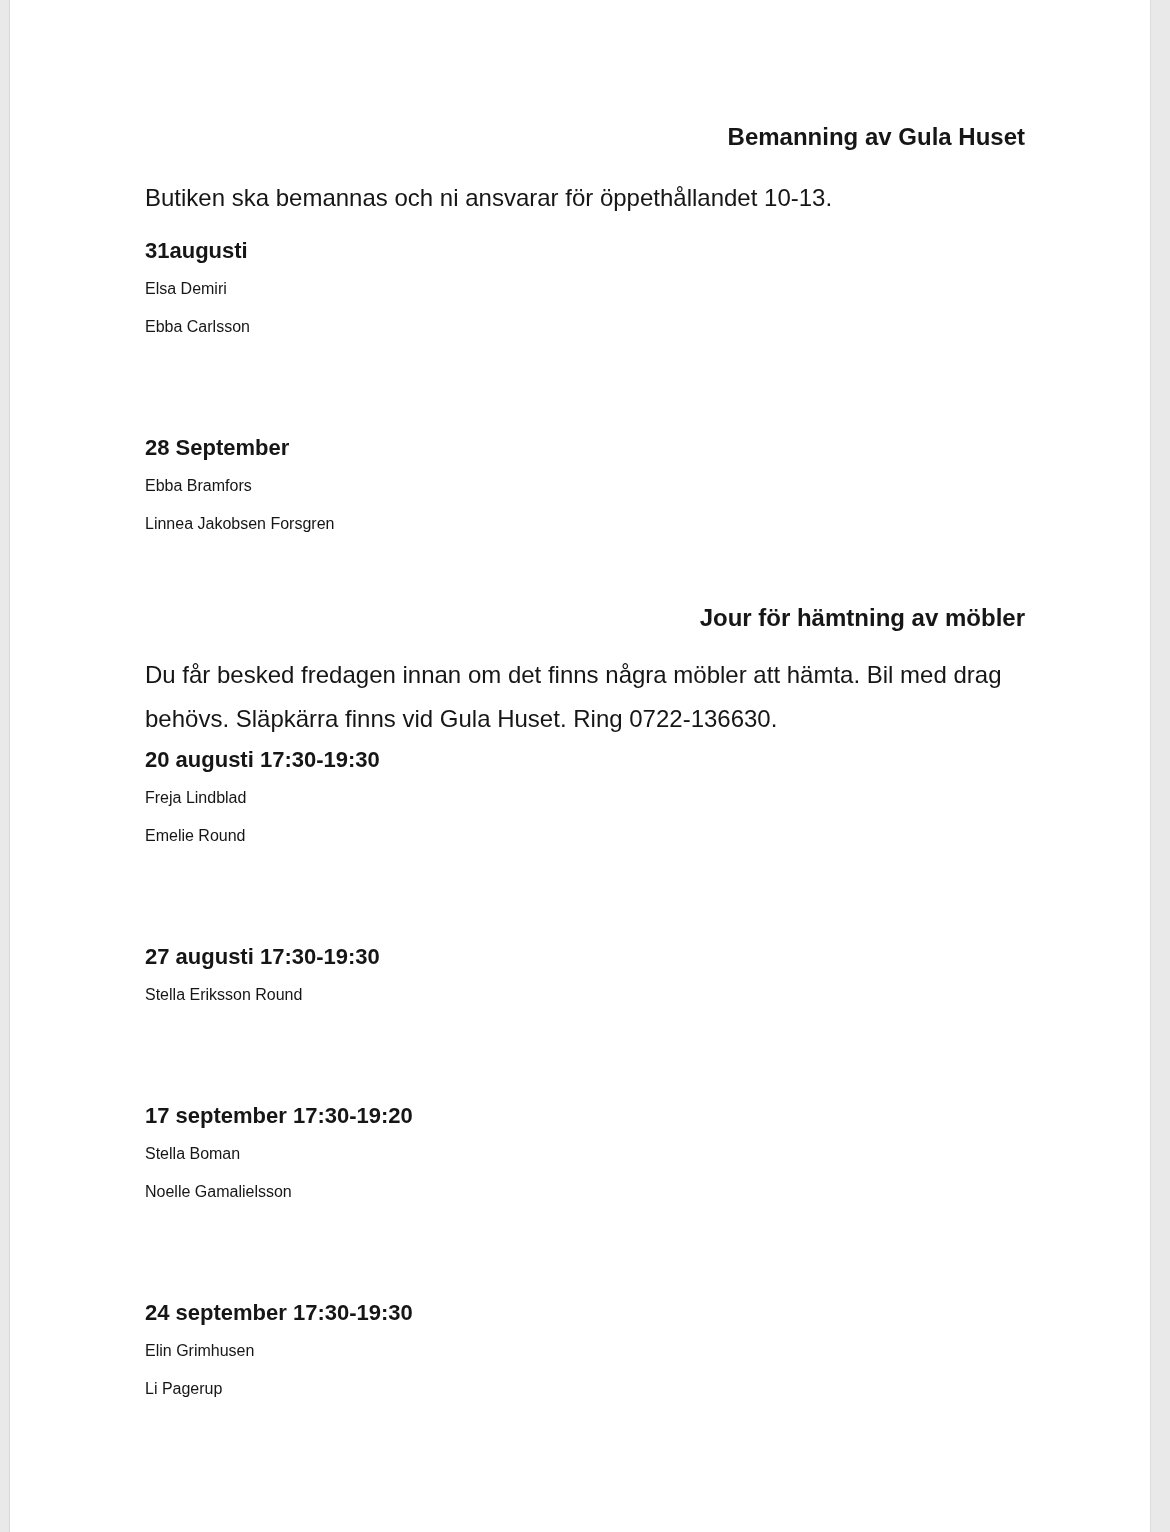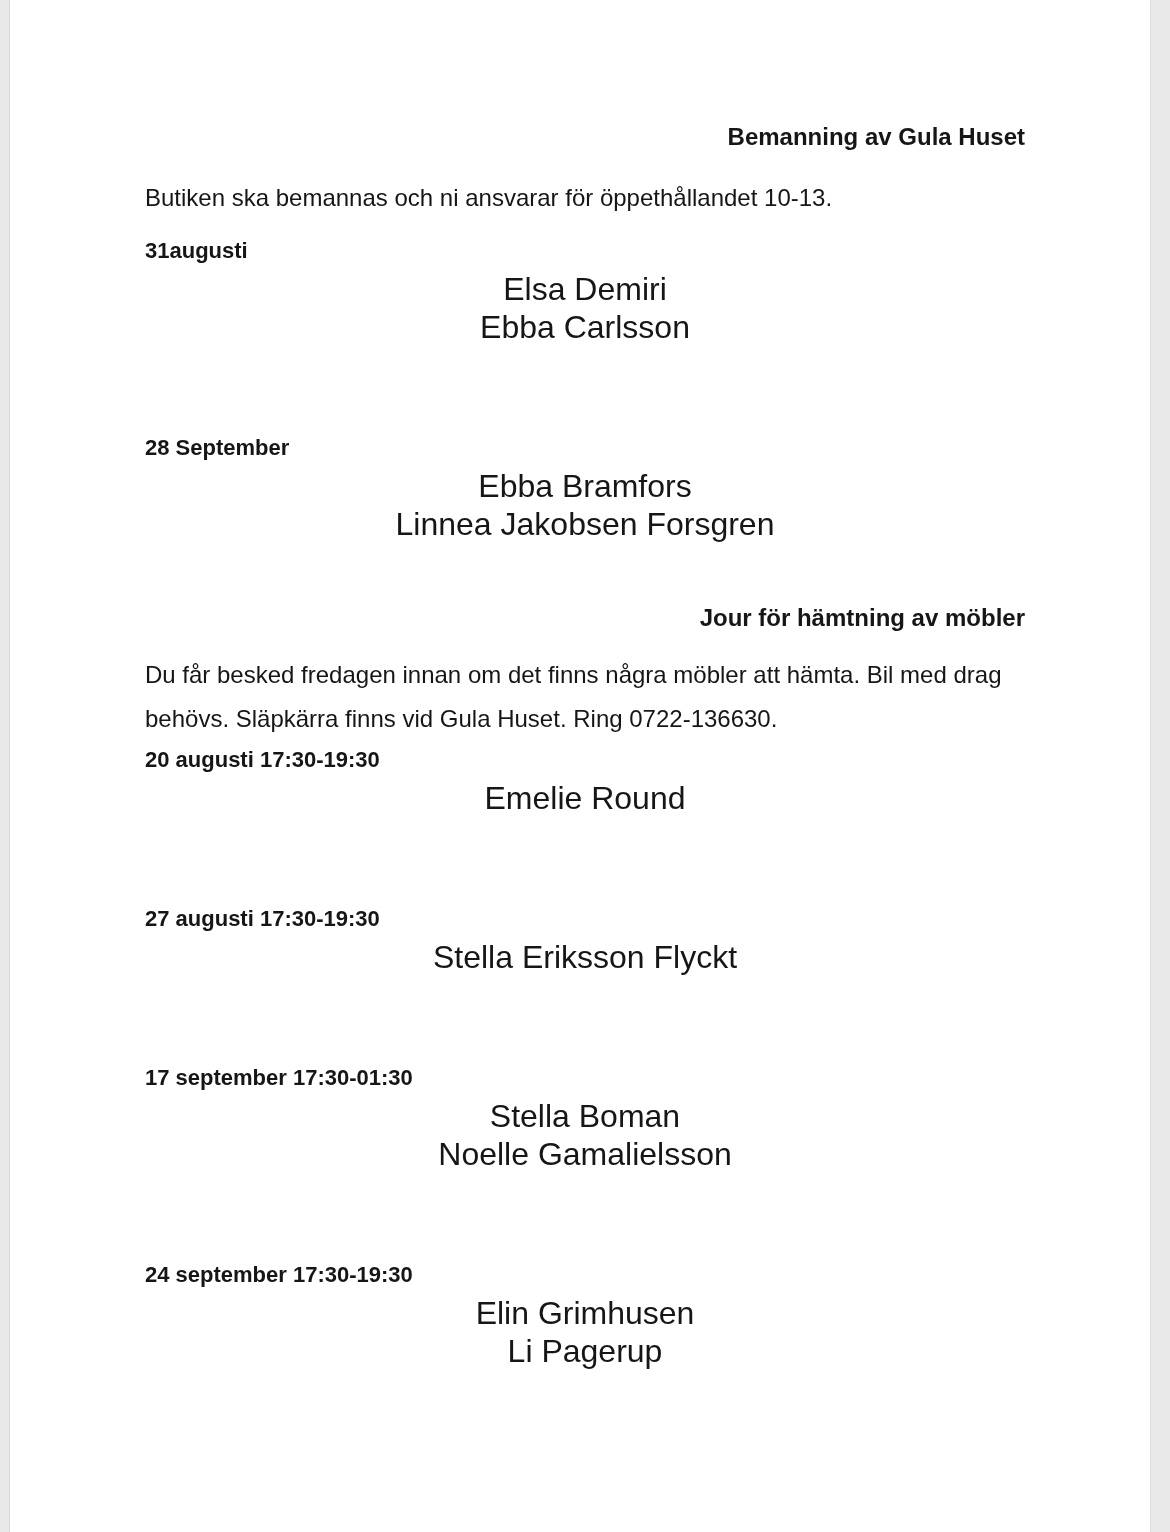--- a/index.html
+++ b/index.html
@@ -49,24 +49,23 @@
     font-weight: 400;
     margin: 0;
     max-width: 884px;
   }
   .group-title {
     font-size: 22px;
     line-height: 38px;
     font-weight: 700;
   }
   .name {
-    font-size: 32px;
+    font-size: 16px;
     line-height: 38px;
     font-weight: 400;
-    text-align: center;
   }
   .sp20 { margin-top: 20px; }
   .sp12 { margin-top: 12px; }
   .sp53 { margin-top: 83px; }
   .sp56 { margin-top: 56px; }
   .sp16 { margin-top: 16px; }
   .sp58 { }
 </style>
 </head>
 <body>
@@ -91,30 +90,31 @@
     <div class="name">Ebba Bramfors</div>
     <div class="name">Linnea Jakobsen Forsgren</div>
   </section>
 
   <h2 class="heading sp56">Jour för hämtning av möbler</h2>
 
   <p class="para sp16">Du får besked fredagen innan om det finns några möbler att hämta. Bil med drag behövs. Släpkärra finns vid Gula Huset. Ring 0722-136630.</p>
 
   <section class="group sp58">
     <div class="group-title">20 augusti 17:30-19:30</div>
+    <div class="name">Freja Lindblad</div>
     <div class="name">Emelie Round</div>
   </section>
 
   <section class="group sp53">
     <div class="group-title">27 augusti 17:30-19:30</div>
-    <div class="name">Stella Eriksson Flyckt</div>
+    <div class="name">Stella Eriksson Round</div>
   </section>
 
   <section class="group sp53">
-    <div class="group-title">17 september 17:30-01:30</div>
+    <div class="group-title">17 september 17:30-19:20</div>
     <div class="name">Stella Boman</div>
     <div class="name">Noelle Gamalielsson</div>
   </section>
 
   <section class="group sp53">
     <div class="group-title">24 september 17:30-19:30</div>
     <div class="name">Elin Grimhusen</div>
     <div class="name">Li Pagerup</div>
   </section>
 

